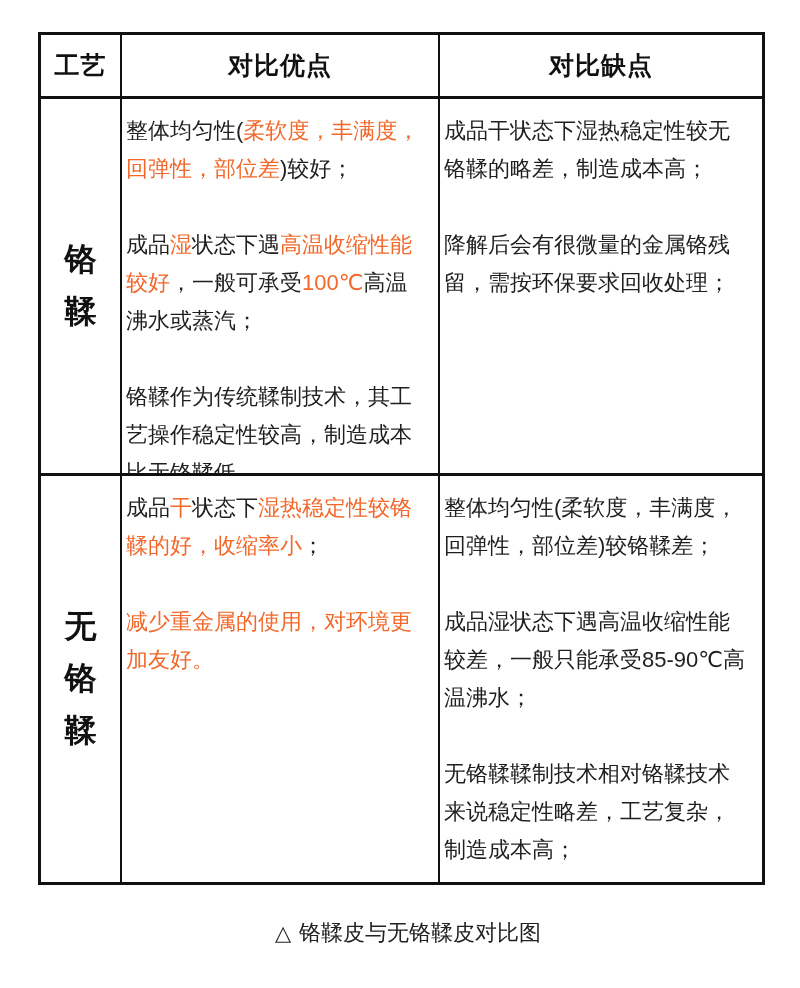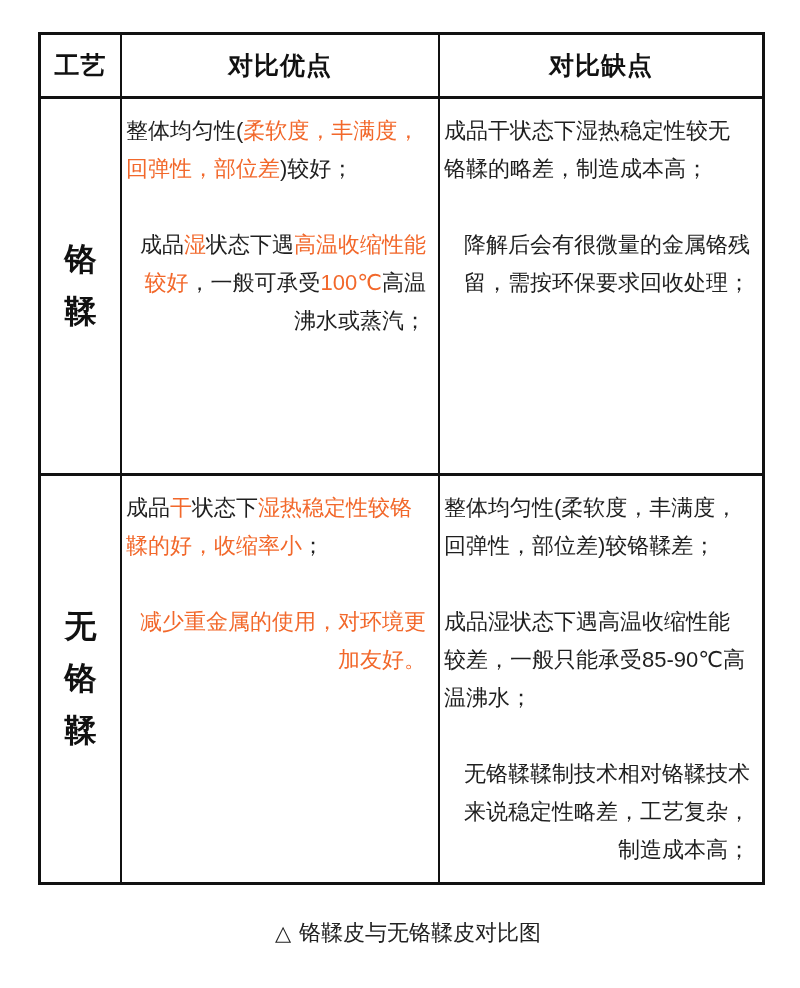--- a/index.html
+++ b/index.html
@@ -24,21 +24,21 @@
     font-size:25px; font-weight:bold; color:#111;
     letter-spacing:1px;
   }
   .proc { display:flex; align-items:center; justify-content:center; }
   .proc-label {
     display:inline-block; width:1.15em; font-size:32px; font-weight:bold;
     line-height:1.62; text-align:center; word-break:break-all; color:#111;
   }
   .body { padding:13px 12px 10px 4px; font-size:22px; line-height:38px; }
   .para { margin:0 0 38px 0; }
-  .para:last-child { margin-bottom:0;text-align:right; }
+  .para:last-child { margin-bottom:0; }
   .accent { color:var(--accent); }
 
   .caption {
     position:absolute; left:8px; top:916px; width:800px;
     text-align:center; font-size:22px; color:#222; line-height:34px;
   }
   .caption .marker { margin-right:8px; font-size:21px; }
 </style>
 </head>
 <body>
@@ -50,20 +50,21 @@
     <div class="cell head">工艺</div>
     <div class="cell head">对比优点</div>
     <div class="cell head">对比缺点</div>
 
     <div class="cell proc">
       <span class="proc-label">铬鞣</span>
     </div>
     <div class="cell body">
         <p class="para"><span>整体均匀性(</span><span class="accent">柔软度，丰满度，回弹性，部位差</span><span>)较好；</span></p>
         <p class="para"><span>成品</span><span class="accent">湿</span><span>状态下遇</span><span class="accent">高温收缩性能较好</span><span>，一般可承受</span><span class="accent">100℃</span><span>高温沸水或蒸汽；</span></p>
+        <p class="para"><span>铬鞣作为传统鞣制技术，其工艺操作稳定性较高，制造成本比无铬鞣低。</span></p>
       </div>
     <div class="cell body">
         <p class="para"><span>成品干状态下湿热稳定性较无铬鞣的略差，制造成本高；</span></p>
         <p class="para"><span>降解后会有很微量的金属铬残留，需按环保要求回收处理；</span></p>
       </div>
 
     <div class="cell proc">
       <span class="proc-label">无铬鞣</span>
     </div>
     <div class="cell body">

